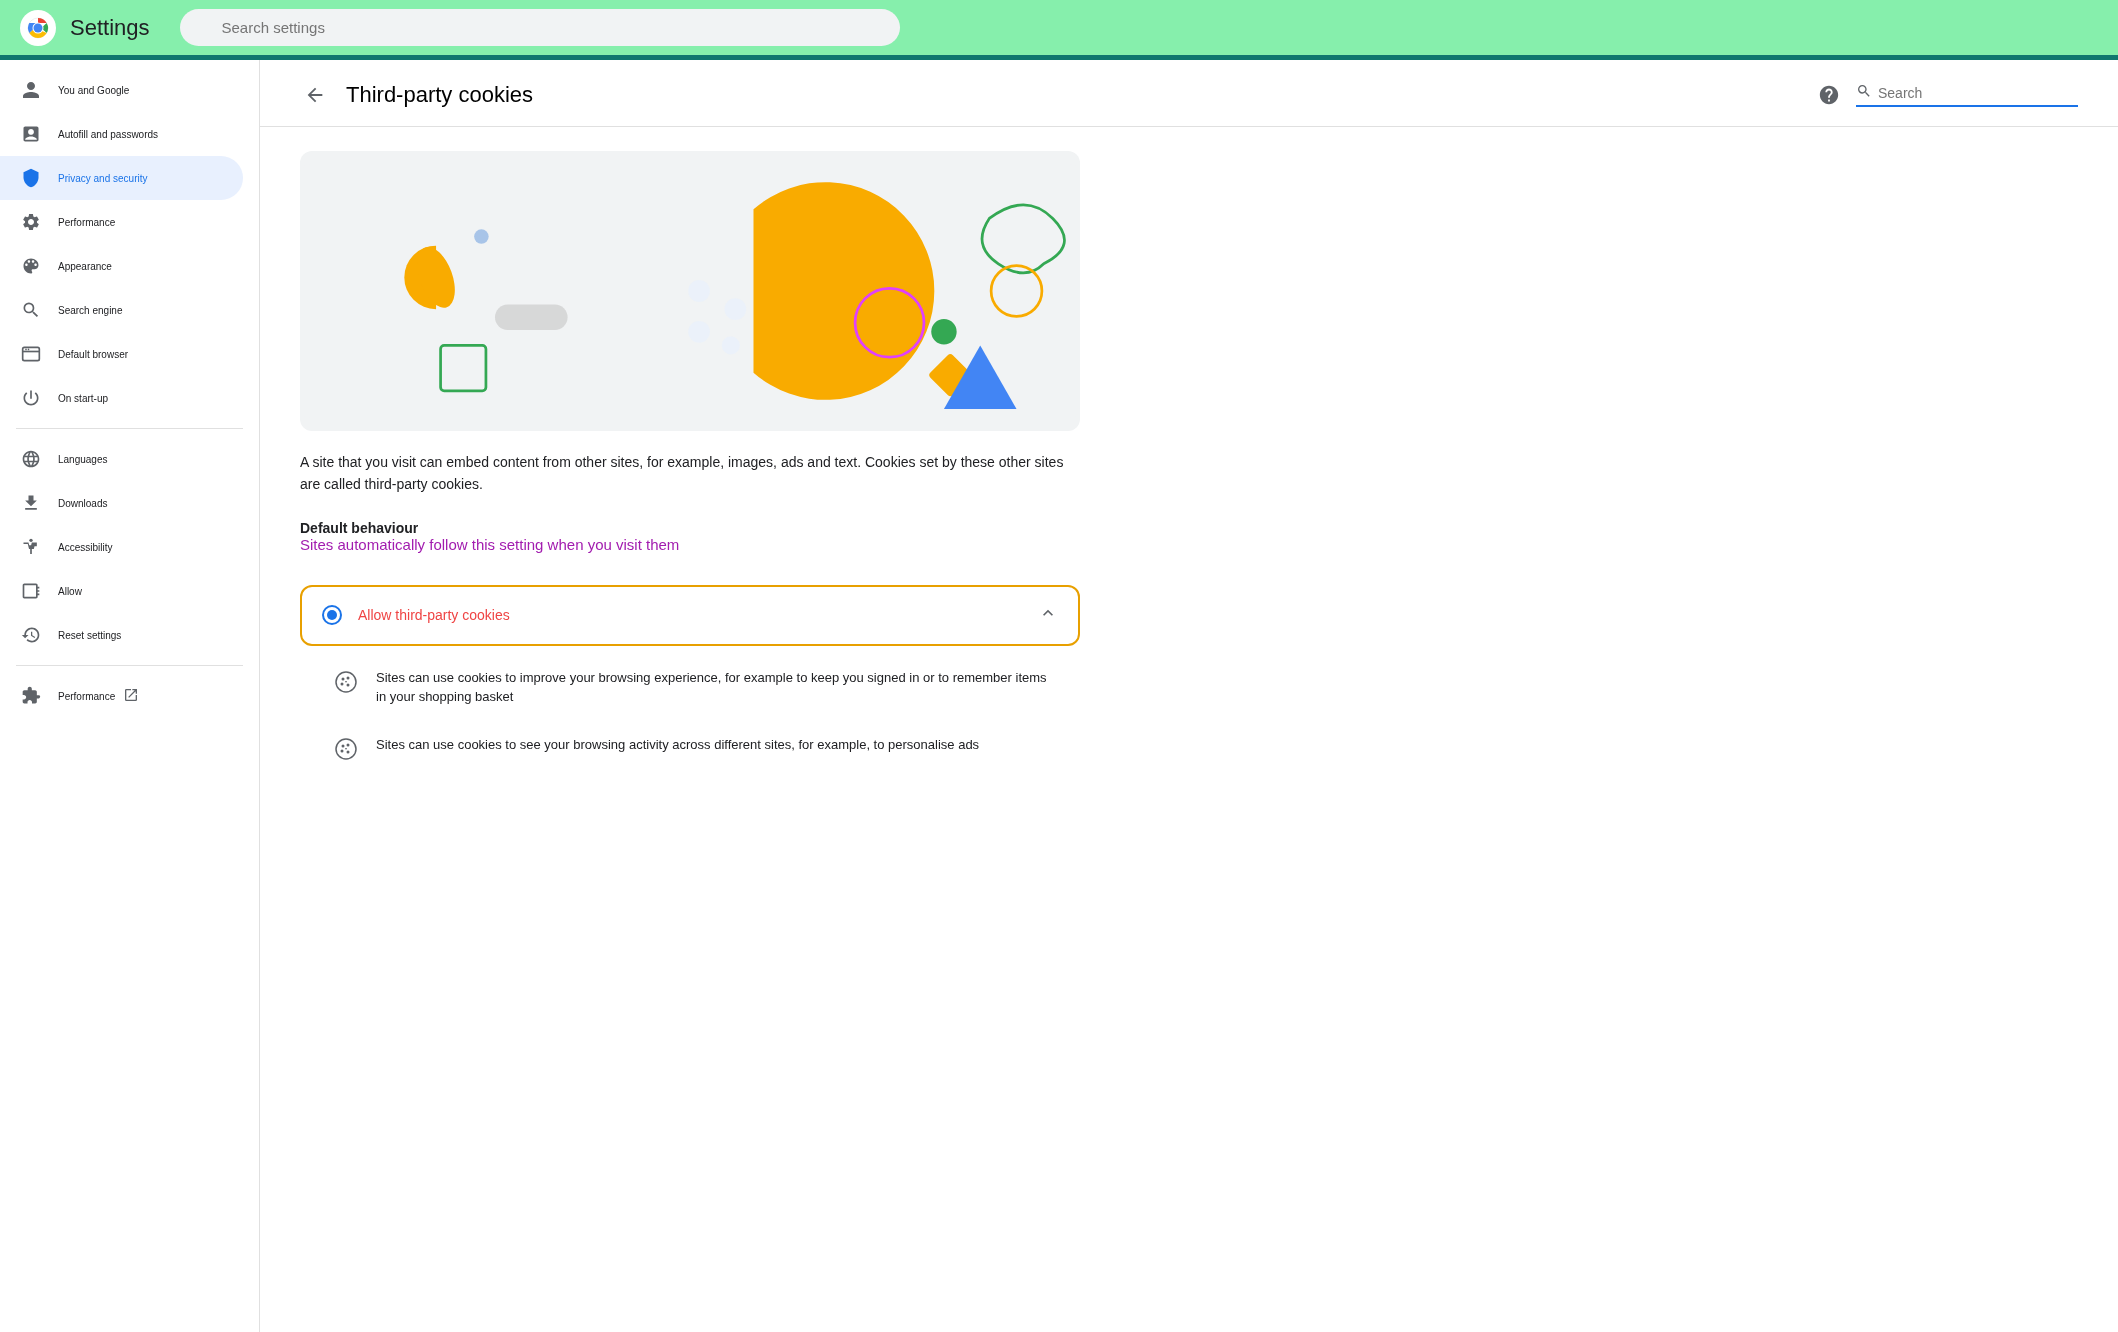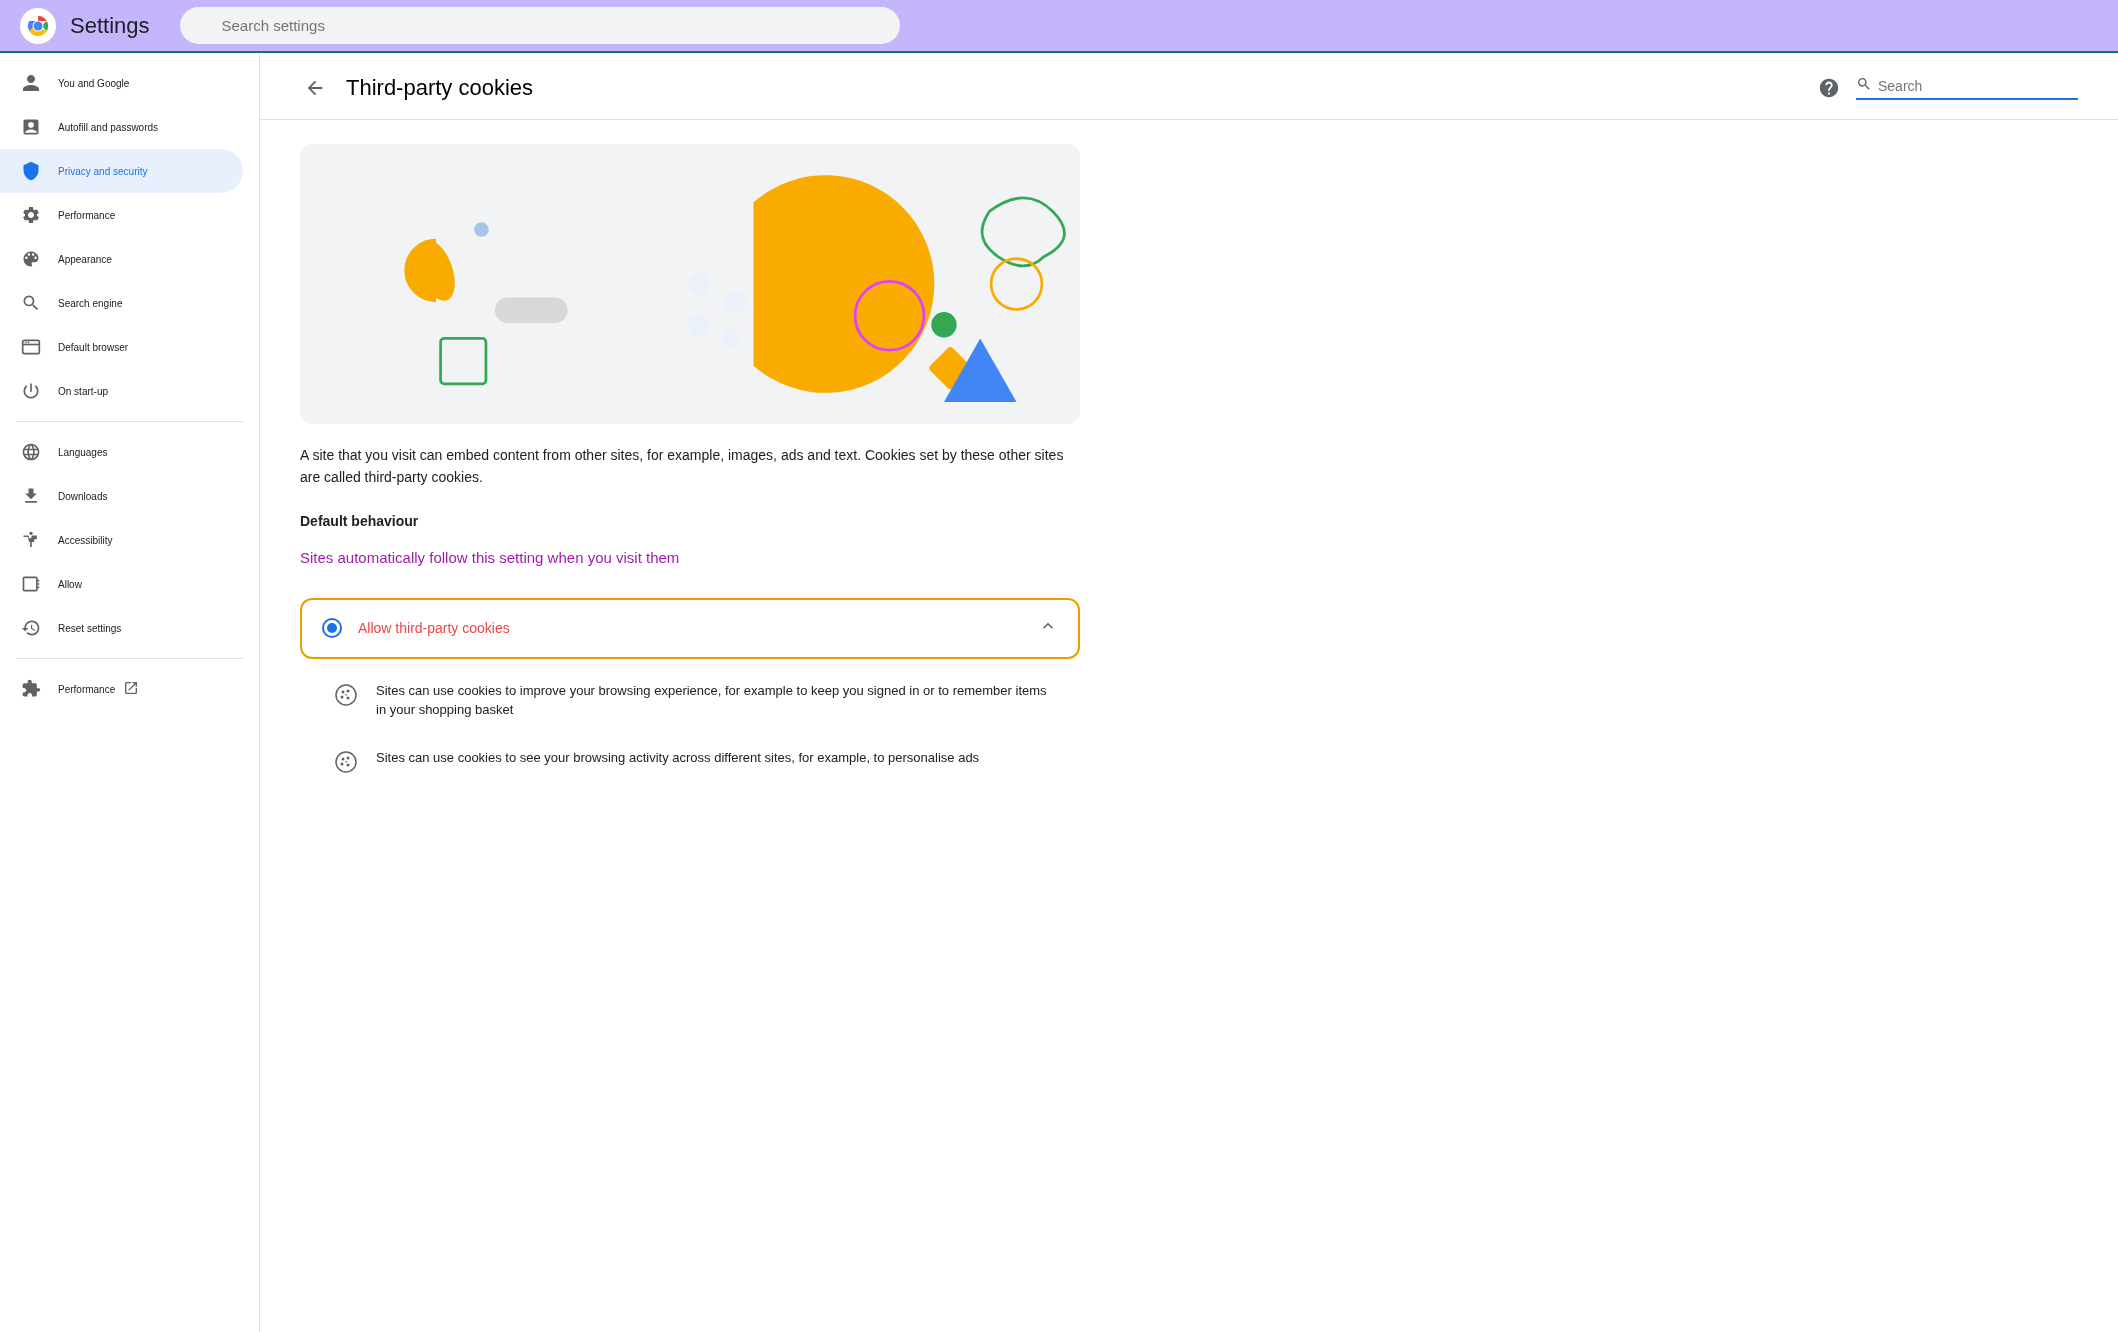--- a/index.html
+++ b/index.html
@@ -1,21 +1,21 @@
 <!DOCTYPE html>
 <html><head>
   <meta charset="utf-8">
   <style>
     * { box-sizing: border-box; margin: 0; padding: 0; }
     body { font-family: 'Segoe UI', Arial, sans-serif; background: #fff; display: flex; flex-direction: column; height: 100vh; overflow: hidden; }
 
     
     .top-bar {
-      display: flex; align-items: center; padding: 10px 20px; background: #c4b5fd;
-      border-bottom: 2px solid #0f766e; height: 53px; flex-shrink: 0;
+      display: flex; align-items: center; padding: 10px 20px; background: #86efac;
+      border-bottom: 5px solid #0f766e; height: 60px; flex-shrink: 0;
     }
     .chrome-logo { width: 36px; height: 36px; margin-right: 14px; flex-shrink: 0; }
     .app-title { font-size: 22px; font-weight: 400; color: #202124; margin-right: 30px; }
     .search-bar {
       flex: 1; max-width: 720px; background: #f1f3f4; border: none; border-radius: 24px;
       padding: 10px 18px 10px 42px; font-size: 15px; color: #202124; outline: none;
       position: relative;
     }
     .search-bar-wrap { position: relative; flex: 1; max-width: 720px; }
     .search-bar-wrap .search-icon-top {
@@ -62,21 +62,21 @@
     
     .cookie-illustration {
       background: #f1f3f4; border-radius: 12px; margin: 24px 0 20px 0;
       height: 280px; position: relative; overflow: hidden;
     }
 
     
     .description { font-size: 14px; color: #202124; line-height: 1.6; margin-bottom: 24px; }
 
     
-    .section-title { font-size: 14px; font-weight: 600; color: #202124; margin-bottom: 20px; }
+    .section-title { font-size: 14px; font-weight: 600; color: #202124; margin-bottom: 0; }
     .section-subtitle { font-size: 15px; color: #a21caf; margin-bottom: 32px; }
 
     
     .radio-option {
       display: flex; align-items: center; padding: 16px 20px;
       border: 2px solid #e8a000; border-radius: 12px; cursor: pointer;
       margin-bottom: 8px; background: #fff; position: relative;
     }
     .radio-option.collapsed { justify-content: space-between; }
     .radio-dot { width: 20px; height: 20px; border-radius: 50%; border: 2px solid #1a73e8; margin-right: 16px; flex-shrink: 0; display: flex; align-items: center; justify-content: center; }

